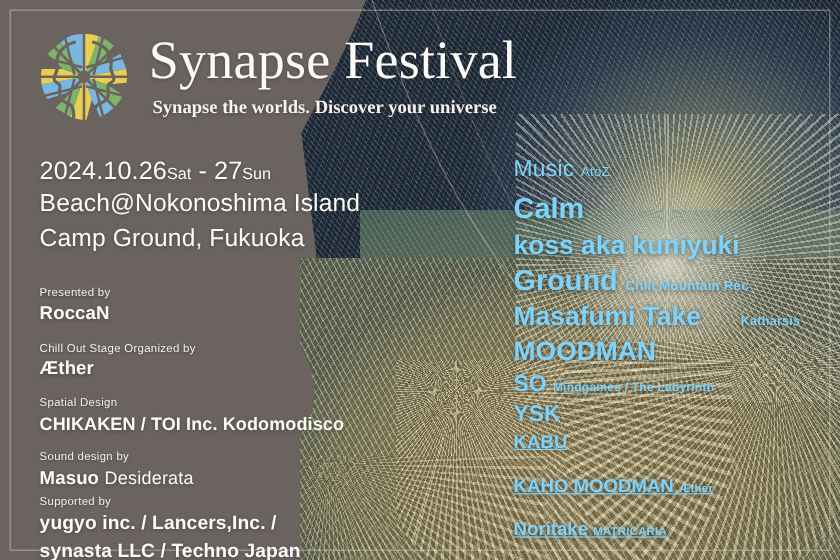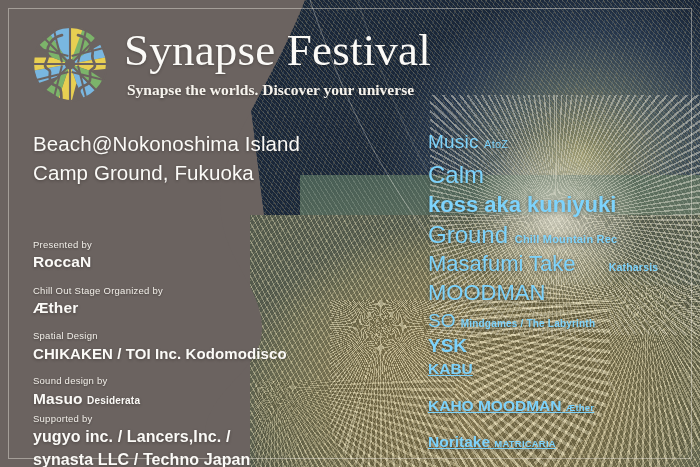--- a/index.html
+++ b/index.html
@@ -134,33 +134,33 @@
   .venue{font-size:20.5px;line-height:1.4;letter-spacing:.1px;white-space:nowrap;
     text-shadow:0 1px 3px rgba(30,26,22,.4);}
 
   
   .credits{position:absolute;left:33px;top:238px;color:#fbfaf7;width:300px;}
   .credit-block{margin-bottom:11px;}
   .credit-label{font-size:9.5px;line-height:1.5;letter-spacing:.25px;color:#f2efe9;
     text-shadow:0 1px 2px rgba(30,26,22,.4);}
   .credit-value{font-size:15.5px;line-height:1.32;font-weight:700;letter-spacing:.1px;
     white-space:nowrap;text-shadow:0 1px 3px rgba(30,26,22,.4);}
-  .credit-value .sub{font-size:10px;font-weight:700;letter-spacing:.2px;}
+  .credit-value .sub{font-size:15px;font-weight:400;letter-spacing:.2px;}
   .credit-value.wide{font-size:15px;}
   .credit-block.tight{margin-bottom:3px;}
   .credit-value.lines{white-space:normal;font-size:16px;line-height:1.42;}
 
   
   .lineup{position:absolute;left:428px;top:132px;color:#7dd3fc;width:250px;}
   .lineup-head{font-size:19px;line-height:1;letter-spacing:.2px;margin-bottom:11px;
     text-shadow:0 1px 4px rgba(30,30,26,.5);}
   .lineup-head .atoz{font-size:11px;letter-spacing:.2px;}
   .act{line-height:1.12;margin-bottom:4px;white-space:nowrap;
     text-shadow:0 1px 4px rgba(28,28,24,.55);}
-  .act .nm{font-weight:400;}
+  .act .nm{font-weight:700;}
   .act .lb{font-weight:700;}
   .act .tag{font-size:9.5px;font-weight:700;letter-spacing:.2px;}
   .act.s1{font-size:24px;}
   .act.s2{font-size:22px;}
   .act.s3{font-size:19px;}
   .act.s4{font-size:15.5px;margin-bottom:19px;text-decoration:underline;}
   .act.s1 .tag{font-size:11px;}
   .act.s2 .tag{font-size:10.5px;margin-left:27px;}
   .act.s3 .tag{font-size:10px;}
 </style>
@@ -251,20 +251,25 @@
           <circle cx="50" cy="50" r="46" fill="none" stroke="#6b6360" stroke-width="2.2"></circle>
         </svg>
       </div>
       <div class="titles">
         <div class="fest-title">Synapse Festival</div>
         <div class="fest-tagline">Synapse the worlds. Discover your universe</div>
       </div>
     </div>
 
     <div class="datevenue">
+      <div class="dateline">
+        <span>2024.10.26</span><span class="dow">Sat</span>
+        <span>-</span>
+        <span>27</span><span class="dow">Sun</span>
+      </div>
       <div class="venue">Beach@Nokonoshima Island</div>
       <div class="venue">Camp Ground, Fukuoka</div>
     </div>
 
     <div class="credits">
 
       <div class="credit-block">
         <div class="credit-label">Presented by</div>
         <div class="credit-value">RoccaN</div>
       </div>

